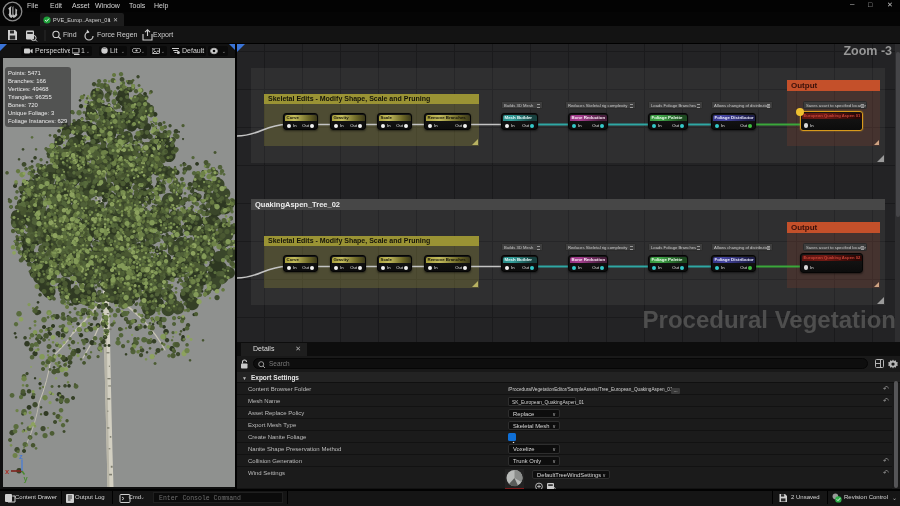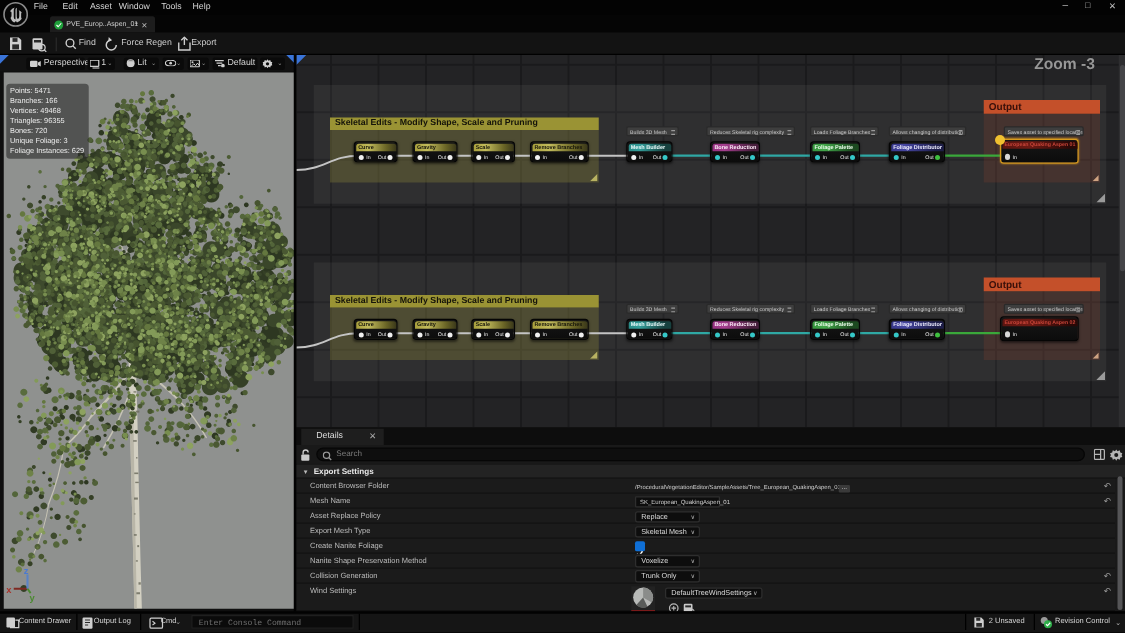--- a/index.html
+++ b/index.html
@@ -21,21 +21,21 @@
 #vp-toolbar { position:absolute; left:0; top:0; width:236px; height:13px; background:#121212; }
 .vpbtn { position:absolute; top:1.5px; height:10px; background:#0a0a0a; border-radius:2px; color:#d5d5d5; font-size:7px; line-height:10px; }
 #vp-view { position:absolute; left:3px; top:14px; width:233px; height:429px; background:#8f918f; overflow:hidden; }
 #stats { position:absolute; left:2px; top:9px; width:66px; padding:2px 0 2px 3px; background:rgba(45,45,45,0.62); border-radius:3px; color:#ececec; font-size:5.9px; line-height:8.0px; white-space:nowrap; }
 
 
 #graph { left:237px; top:44px; width:663px; height:298px; background:#232325; overflow:hidden; }
 #graph .grid { position:absolute; left:0; top:0; width:100%; height:100%;
   background-image: linear-gradient(to right, #1a1a1c 1.5px, transparent 1.5px), linear-gradient(to bottom, #1a1a1c 1.5px, transparent 1.5px);
   background-size: 38px 38px; background-position: 27px 7px; }
-#zoomtxt { position:absolute; right:24px; top:0px; color:#979797; font-size:12.5px; font-weight:bold; }
+#zoomtxt { position:absolute; right:8px; top:0px; color:#979797; font-size:12.5px; font-weight:bold; }
 #watermark { position:absolute; right:4px; top:262px; color:#4e4e4e; font-size:24px; font-weight:bold; letter-spacing:0px; }
 .comment { position:absolute; }
 .comment .chead { position:absolute; left:0; top:0; width:100%; height:11px; font-weight:bold; }
 .comment .cbody { position:absolute; left:0; width:100%; }
 .gnode { position:absolute; height:17px; background:linear-gradient(#161616,#0c0c0c); border:1px solid #050505; border-radius:3px; box-shadow:0 1px 2px rgba(0,0,0,0.5); }
 .gnode .nhead { overflow:hidden; position:absolute; left:0.5px; right:0.5px; top:0.5px; height:6.5px; border-radius:2px 2px 0 0; font-size:4.4px; font-weight:bold; line-height:6.5px; padding-left:2px; white-space:nowrap; }
 .pin { position:absolute; width:4.4px; height:4.4px; border-radius:50%; top:9.6px; }
 .pinlbl { position:absolute; top:9px; font-size:4.2px; color:#e8e8e8; }
 .bubble { overflow:hidden; position:absolute; height:8px; background:#3e3e3e; border:1px solid #2a2a2a; border-radius:1.5px; color:#c9c9c9; font-size:4.2px; line-height:7px; padding:0 2px; white-space:nowrap; }
 .bubble .bic { position:absolute; right:2px; top:1.5px; width:3.5px; height:4px; border-top:1.4px solid #999; border-bottom:1.4px solid #999; }
@@ -229,20 +229,21 @@
         <text x="0" y="20" font-size="7.5" fill="#a8322a" font-weight="bold">x</text>
         <text x="14" y="5" font-size="7.5" fill="#4a7ad0" font-weight="bold">z</text>
         <text x="18.5" y="26.5" font-size="7.5" fill="#4a8a30" font-weight="bold">y</text>
       </svg>
     </div>
   </div>
 
   <div id="graph" class="abs">
     <div class="grid"></div>
     <div id="zoomtxt">Zoom -3</div>
+    <div id="watermark">Procedural Vegetation</div>
     <svg class="abs" style="left:0;top:0;" width="10" height="10">
         <path d="M0 0 L8 0 L0 8 Z" fill="#3a74d8"></path>
       </svg>
 
     <div class="abs" style="right:0; top:0; width:5px; height:298px; background:#2e2e30;"></div>
     <div class="abs" style="right:0.5px; top:8px; width:4px; height:165px; background:#454548; border-radius:2px;"></div>
     <div id="gcontent">
         <div class="comment" style="left:14px; top:13px; width:634px; height:106px;">
       <div class="cbody" style="top:11px; height:95px; background:rgba(255,255,255,0.055);"></div>
       <svg style="position:absolute; right:1px; bottom:1px;" width="7" height="7">
@@ -330,20 +331,21 @@
           <div class="pinlbl" style="right:8px;">Out</div>
           <div class="pin" style="right:2.6px; background:#3fbf3f;"></div>
         </div>
 <div class="gnode" style="left:563px; top:67px; width:63px; height:20px; border:1px solid #d89a1c; box-shadow:0 0 1.5px #c89020;">
           <div class="nhead" style="background:linear-gradient(90deg,#5a1410,#701a14 35%,#2a0806 90%); color:#c64438; font-size:4.2px;">European Quaking Aspen 01</div>
           <div class="pin" style="left:2.6px; top:11.2px; background:#d8d8d8;"></div>
           <div class="pinlbl" style="left:9px; top:10.6px;">In</div>
         </div>
 <div class="abs" style="left:559px; top:64px; width:8px; height:8px; border-radius:50%; background:#f0c030;"></div>
 <div class="comment" style="left:14px; top:155px; width:634px; height:106px;">
+      <div class="chead" style="background:#474747; color:#ededed; font-size:7.5px; line-height:11px; padding-left:4px;">QuakingAspen_Tree_02</div>
       <div class="cbody" style="top:11px; height:95px; background:rgba(255,255,255,0.055);"></div>
       <svg style="position:absolute; right:1px; bottom:1px;" width="7" height="7">
             <path d="M7 0 L7 7 L0 7 Z" fill="#9a9a9a"></path>
           </svg>
     </div>
 <div class="comment" style="left:27px; top:192px; width:215px; height:52px;">
       <div class="chead" style="background:#9a9334; color:#15140a; font-size:7px; line-height:10px; height:10px; padding-left:4px;">Skeletal Edits  -  Modify Shape, Scale and Pruning</div>
       <div class="cbody" style="top:10px; height:42px; background:rgba(160,153,60,0.28);"></div>
       <svg style="position:absolute; right:1px; bottom:1px;" width="6" height="6">
             <path d="M6 0 L6 6 L0 6 Z" fill="#b8b262"></path>

